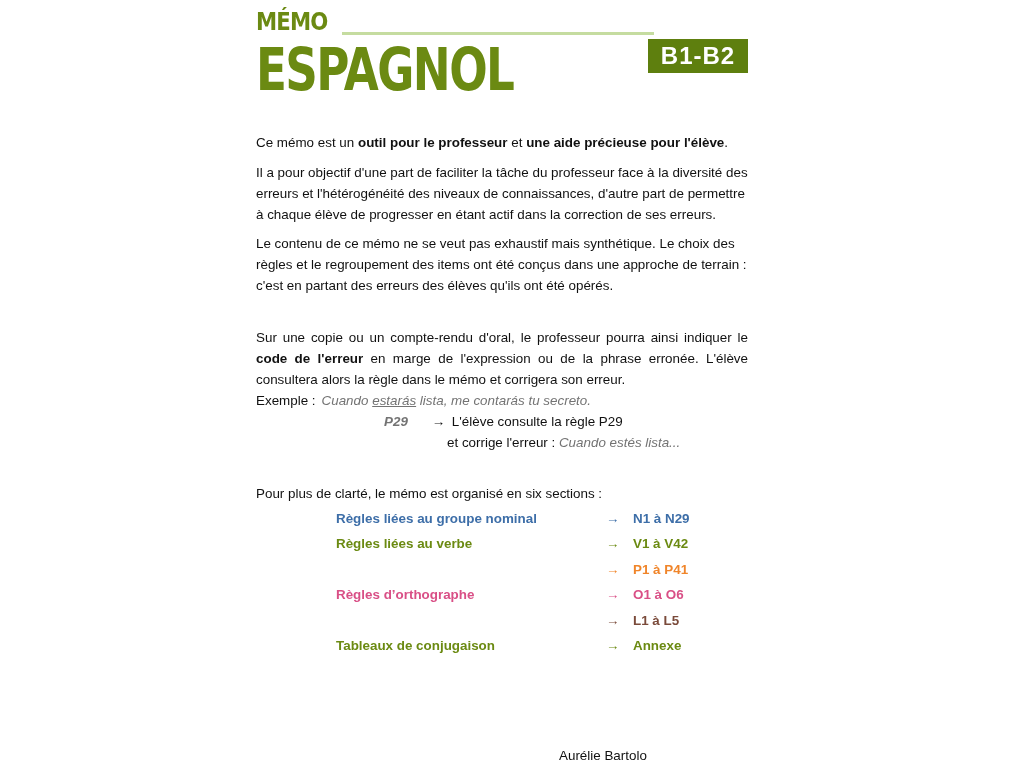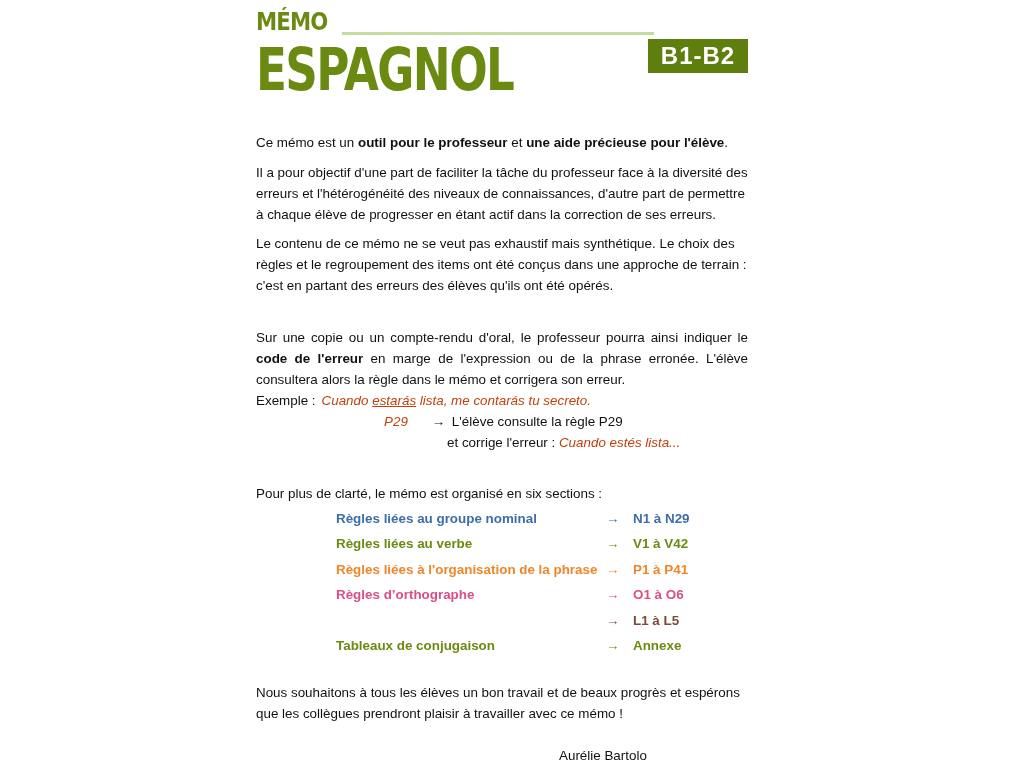--- a/index.html
+++ b/index.html
@@ -80,32 +80,32 @@
   .para {
     font-size: 13.4px;
     line-height: 21px;
     margin: 0;
     color: #111111;
   }
   .justify { text-align: justify; }
   .b { font-weight: bold; }
   .es {
     font-style: italic;
-    color: #c2410c;
+    color: #737373;
   }
   .es-u { text-decoration: underline; }
   .p1 { position: absolute; top: 132px; }
   .p2 { position: absolute; top: 162px; width: 492px; }
   .p3 { position: absolute; top: 233px; width: 492px; }
   .p4 { position: absolute; top: 327px; width: 492px; }
   .example-line { position: absolute; top: 390px; }
   .example-label { display: inline-block; }
   .example-sentence { margin-left: 6px; }
   .code-line { position: absolute; top: 411px; left: 128px; }
-  .code-label { display: inline-block; width: 44px; }
+  .code-label { display: inline-block; width: 44px; font-weight: bold; }
   .arrow { display: inline-block; margin-right: 3px; }
   .fix-line { position: absolute; top: 432px; left: 191px; }
   .p5 { position: absolute; top: 483px; }
   
   .sections {
     position: absolute;
     top: 508px;
     left: 80px;
     width: 420px;
   }
@@ -178,37 +178,35 @@
       <span class="section-name">Règles liées au groupe nominal</span>
       <span class="section-arrow">→</span>
       <span class="section-range">N1 à N29</span>
     </div>
     <div class="section-row" style="color:#6b8a12">
       <span class="section-name">Règles liées au verbe</span>
       <span class="section-arrow">→</span>
       <span class="section-range">V1 à V42</span>
     </div>
     <div class="section-row" style="color:#f0852a">
-      <span class="section-name">Règles liées à l'organisation de la phrase</span>
       <span class="section-arrow">→</span>
       <span class="section-range">P1 à P41</span>
     </div>
     <div class="section-row" style="color:#d94f86">
       <span class="section-name">Règles d’orthographe</span>
       <span class="section-arrow">→</span>
       <span class="section-range">O1 à O6</span>
     </div>
     <div class="section-row" style="color:#7a4a3a">
       <span class="section-arrow">→</span>
       <span class="section-range">L1 à L5</span>
     </div>
     <div class="section-row" style="color:#6b8a12">
       <span class="section-name">Tableaux de conjugaison</span>
       <span class="section-arrow">→</span>
       <span class="section-range">Annexe</span>
     </div>
   </div>
 
-  <p class="para p6">Nous souhaitons à tous les élèves un bon travail et de beaux progrès et espérons que les collègues prendront plaisir à travailler avec ce mémo !</p>
 
   <div class="para signature">Aurélie Bartolo</div>
 
 </div>
 
 </body></html>

